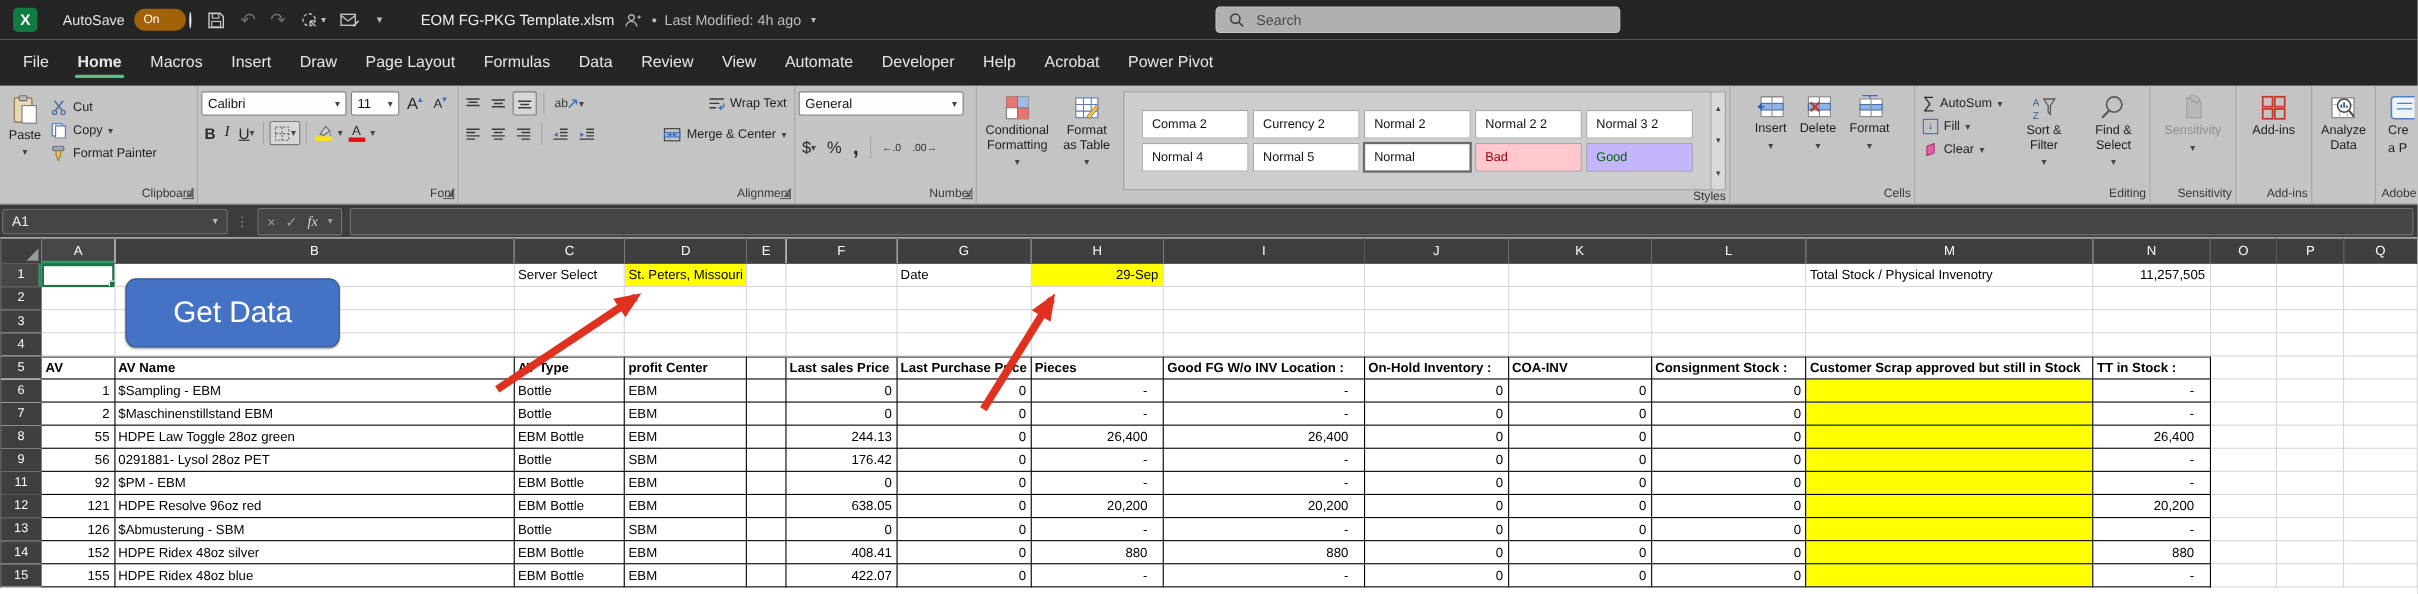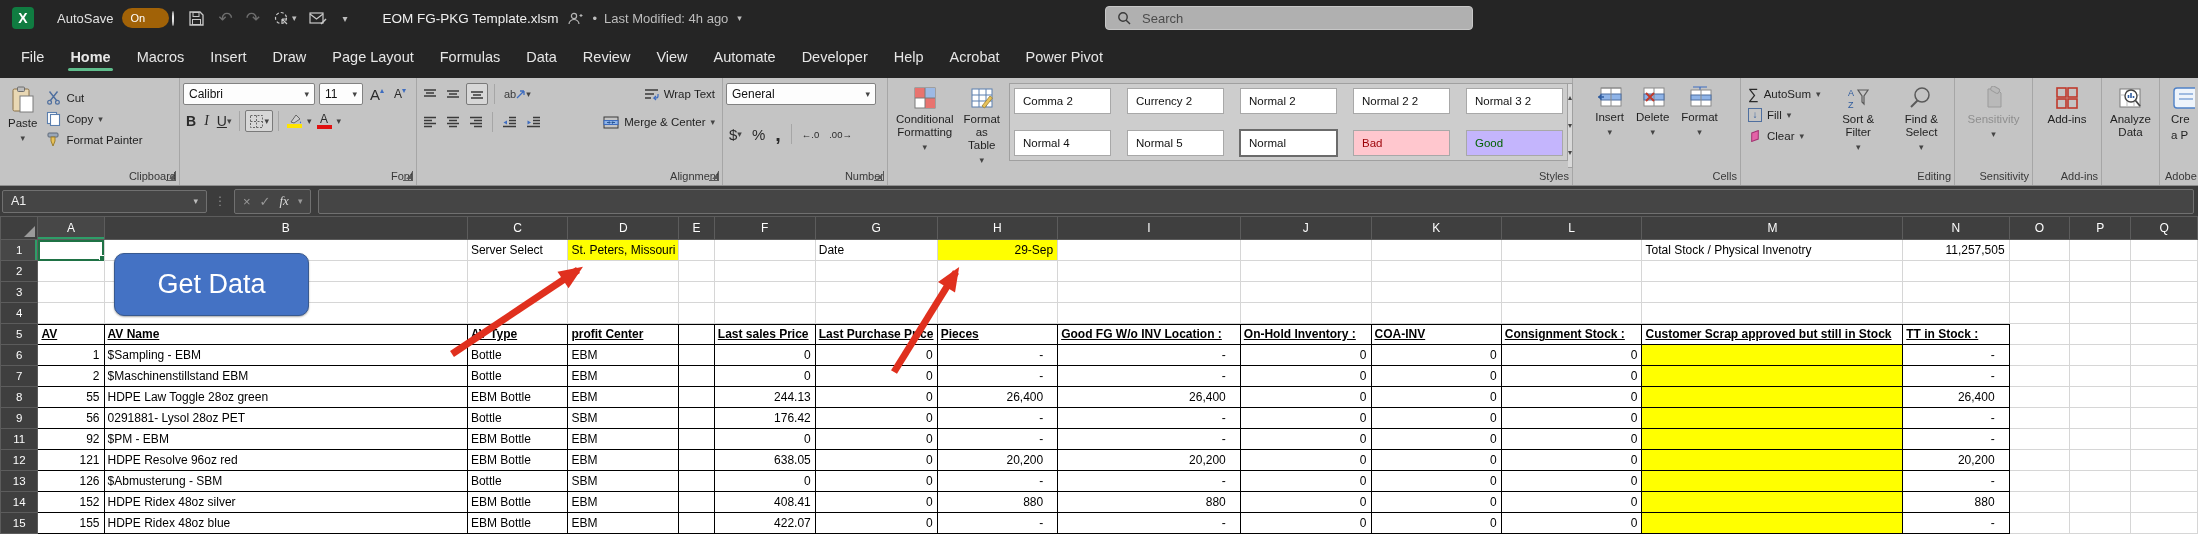--- a/index.html
+++ b/index.html
@@ -45,22 +45,22 @@
   .hbtn{display:flex;align-items:center;gap:5px;font-size:11.5px;padding:2px 4px;white-space:nowrap;height:21px;box-sizing:border-box;}
   .ibtn{display:flex;align-items:center;justify-content:center;padding:2px 3px;height:22px;box-sizing:border-box;}
   .combo{background:#fdfdfd;border:1px solid #828282;border-radius:2px;height:22px;display:flex;align-items:center;
     justify-content:space-between;font-size:12px;color:#111;padding:0 5px;box-sizing:border-box;}
   .cv{font-size:9px;color:#444;}
   .sep-v{width:1px;background:#a6a6a6;align-self:stretch;margin:1px 3px;}
   .glyph{font-size:14px;color:#2a2a2a;}
   .redbar{display:block;width:15px;height:4px;background:#e01010;margin-top:0px;}
   .ylbar{display:block;width:15px;height:4px;background:#ffe400;margin-top:0px;}
   .selbox{border:1px solid #7a7a7a;background:#d7d7d7;border-radius:2px;}
-  .chips{display:grid;grid-template-columns:repeat(5,97px);grid-auto-rows:26px;gap:16px;background:#cdcdcd;
-    border:1px solid #a0a0a0;padding:4px;margin-left:4px;}
+  .chips{display:grid;grid-template-columns:repeat(5,97px);grid-auto-rows:26px;gap:4px;background:#cdcdcd;
+    border:1px solid #a0a0a0;padding:16px;margin-left:4px;}
   .chip{background:#fff;border:1px solid #a8a8a8;display:flex;align-items:center;padding:0 8px;font-size:11.5px;
     color:#111;overflow:hidden;white-space:nowrap;}
   .chip.selected{outline:2px solid #6b6b6b;outline-offset:-1px;}
   .chip.bad{background:#FFC7CE;color:#9C0006;}
   .chip.good{background:#c4b5fd;color:#006100;}
   .gal-strip{width:15px;align-self:stretch;border:1px solid #a0a0a0;border-left:none;background:#d9d9d9;
     display:flex;flex-direction:column;align-items:center;justify-content:space-around;font-size:8px;color:#444;}
   .dim{color:#8f8f8f !important;}
   .dim svg *{stroke:#9b9b9b !important;fill:#b9b9b9 !important;}
   
@@ -81,21 +81,21 @@
   .grid tbody th{height:20px;font-size:11.5px;}
   .grid th.selhdr-col{box-shadow:inset 0 -2px 0 #2e9d68;background:#474747;}
   .grid th.selhdr-row{box-shadow:inset -2px 0 0 #2e9d68;background:#474747;}
   .grid td{border:1px solid #d6d6d6;font-size:12px;color:#000;padding:0 3px;height:20px;overflow:hidden;
     white-space:nowrap;background:#fff;}
   .grid td.tb{border:1px solid #000;}
   .grid tr.toprow td.tb{box-shadow:inset 0 1px 0 #000;}
   .grid td.yl{background:#FFFF00;}
   .grid td.num{text-align:right;padding-right:4px;}
   .grid td.acct{text-align:right;padding-right:14px;}
-  .grid td.hdr{font-weight:bold;text-decoration:underline;}
+  .grid td.hdr{font-weight:bold;}
   .grid td.ovf{overflow:visible;position:relative;z-index:2;}
   .grid td.selcell{outline:2px solid #1F7245;outline-offset:-2px;position:relative;}
   .handle{position:absolute;right:-3px;bottom:-3px;width:6px;height:6px;background:#1F7245;border:1px solid #fff;z-index:6;}
   .corner::after{content:"";position:absolute;right:2px;bottom:2px;border-left:11px solid transparent;
     border-bottom:11px solid #9a9a9a;}
   
   .getdata{position:absolute;left:114px;top:253px;width:193px;height:61px;background:#4472C4;border:1px solid #38598f;
     border-radius:10px;color:#fff;font-size:27px;display:flex;align-items:center;justify-content:center;
     box-shadow:0 1px 2px rgba(0,0,0,.35);z-index:20;}
   .arrows{position:absolute;left:0;top:0;width:2198px;height:540px;pointer-events:none;z-index:30;}

